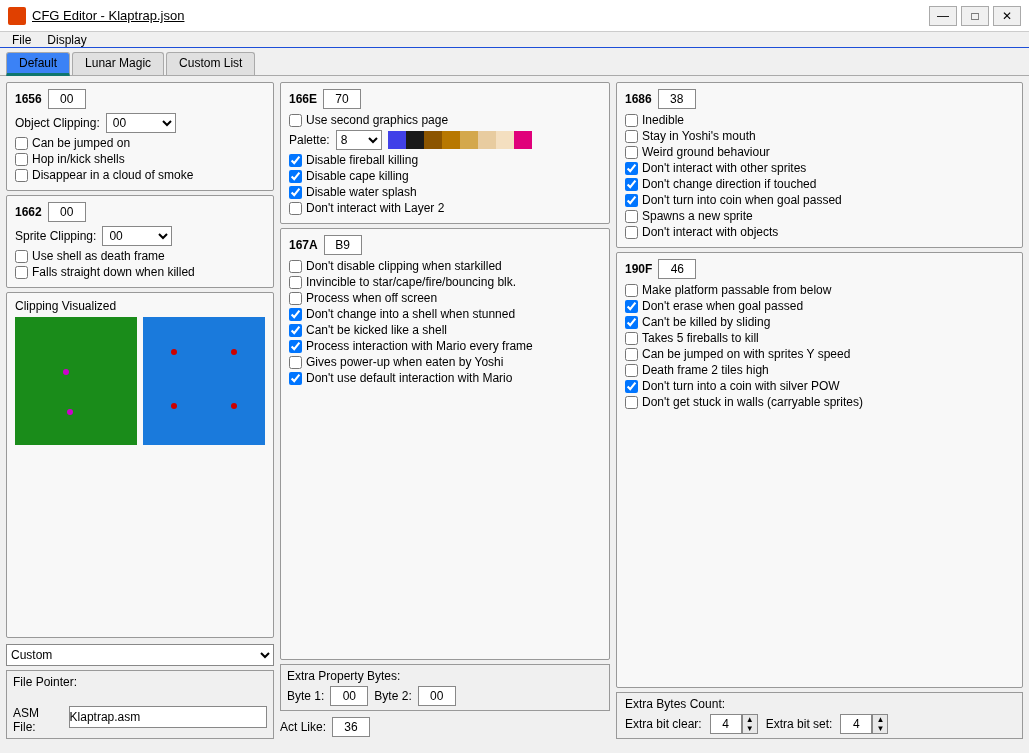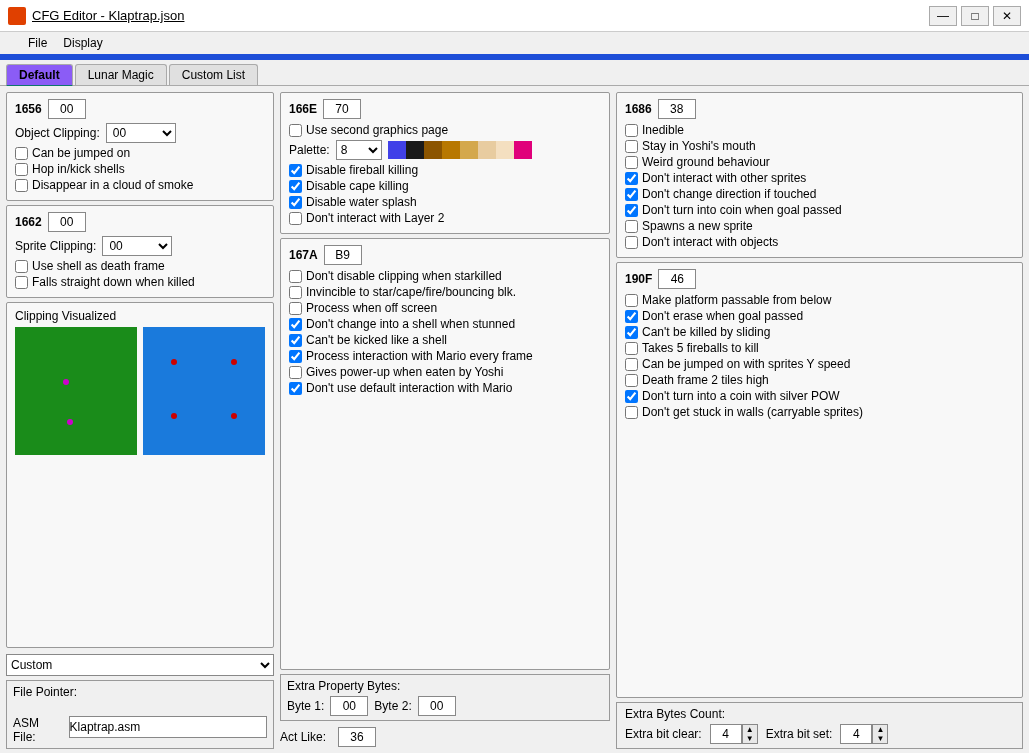--- a/index.html
+++ b/index.html
@@ -44,23 +44,23 @@
       background: #f0f0f0;
       cursor: pointer;
       display: flex;
       align-items: center;
       justify-content: center;
       font-size: 12px;
     }
     .menu-bar {
       background: #f0f0f0;
       display: flex;
-      padding: 2px 20px;
-      border-bottom: 6px solid #1d4ed8;
-      height: 28px;
+      padding: 2px 4px;
+      border-bottom: 1px solid #1d4ed8;
+      height: 16px;
       align-items: center;
     }
     .menu-item {
       padding: 2px 8px;
       cursor: pointer;
       font-size: 12px;
     }
     .tabs-bar {
       display: flex;
       padding: 4px 6px 0;
@@ -71,25 +71,24 @@
     .tab {
       padding: 3px 12px;
       border: 1px solid #aaa;
       border-bottom: none;
       background: #e0e0e0;
       cursor: pointer;
       font-size: 12px;
       border-radius: 3px 3px 0 0;
     }
     .tab.active {
-      background: #8b5cf6;
-      border-bottom: 1px solid #0f766e;
+      background: #3b82f6;
+      border-bottom: 3px solid #0f766e;
       margin-bottom: -1px;
       z-index: 1;
-      font-weight: bold;
     }
     .section-box {
       border: 1px solid #999;
       background: #f8f8f8;
       padding: 6px 8px;
       border-radius: 2px;
     }
     .section-header {
       display: flex;
       align-items: center;
@@ -388,21 +387,21 @@
     <div style="border:1px solid #999; padding:4px 6px;">
       <div style="font-size:12px; margin-bottom:3px;">Extra Property Bytes:</div>
       <div style="display:flex; align-items:center; gap:6px;">
         <span>Byte 1:</span>
         <input type="text" class="hex-input" value="00" style="">
         <span>Byte 2:</span>
         <input type="text" class="hex-input" value="00" style="">
       </div>
     </div>
 
-    <div style="display:flex; align-items:center; gap:12px; padding:2px 0;">
+    <div style="display:flex; align-items:center; gap:6px; padding:2px 0;">
       <span>Act Like:</span>
       <input type="text" class="hex-input" value="36" style="">
     </div>
   </div>
 
   <div style="flex:1; display:flex; flex-direction:column; gap:4px;">
 
     <div class="section-box">
       <div class="section-header">
         <span class="section-label">1686</span>

